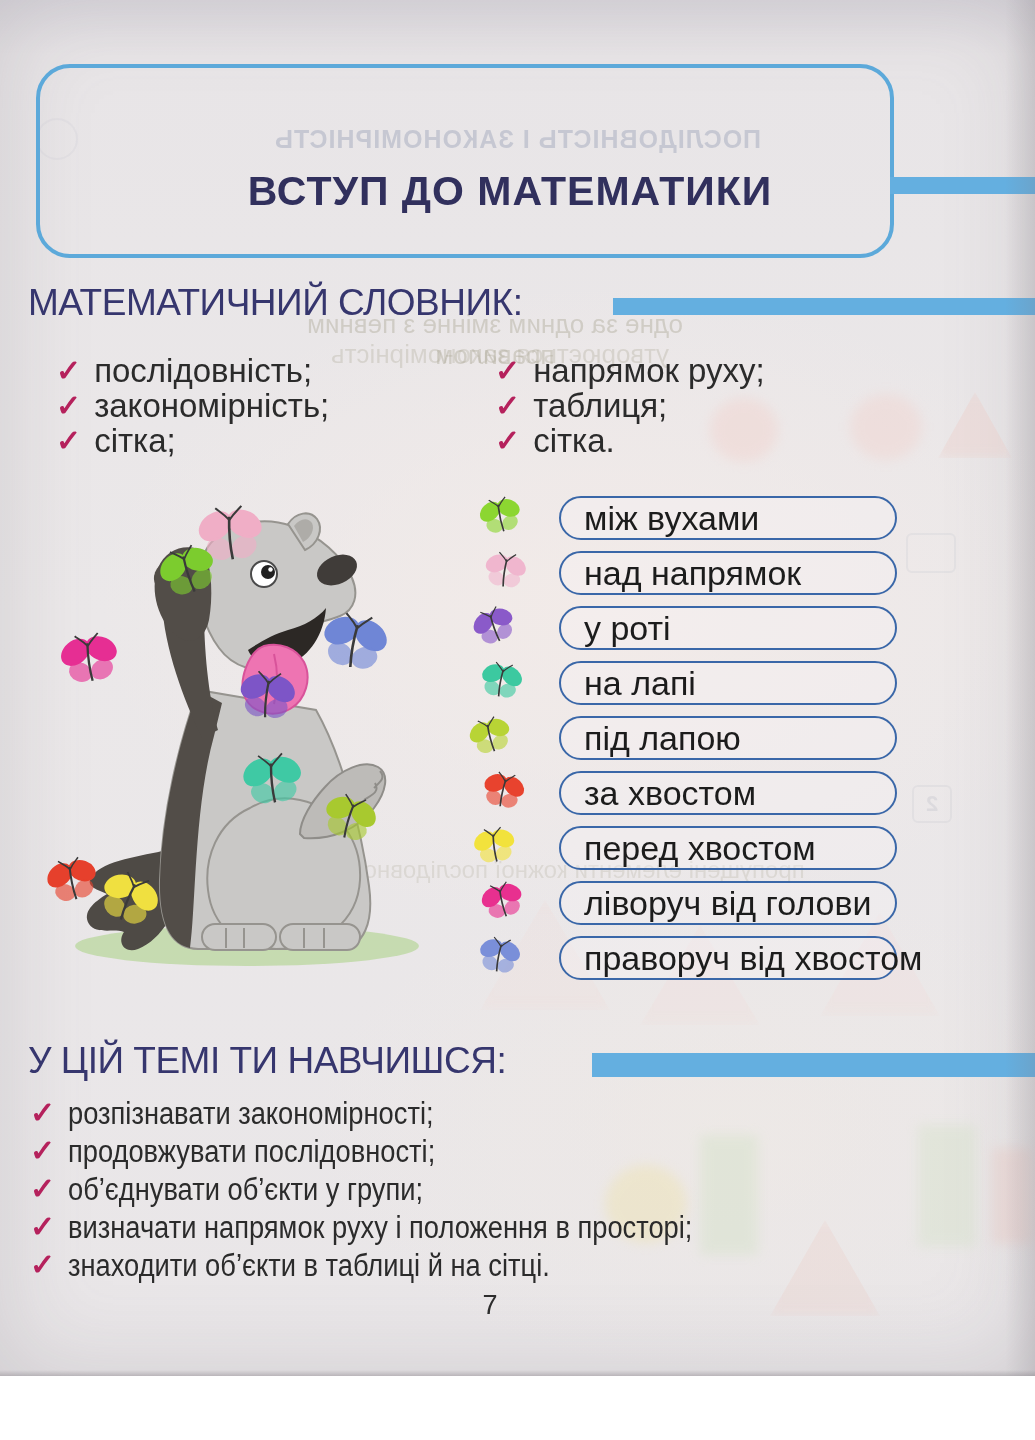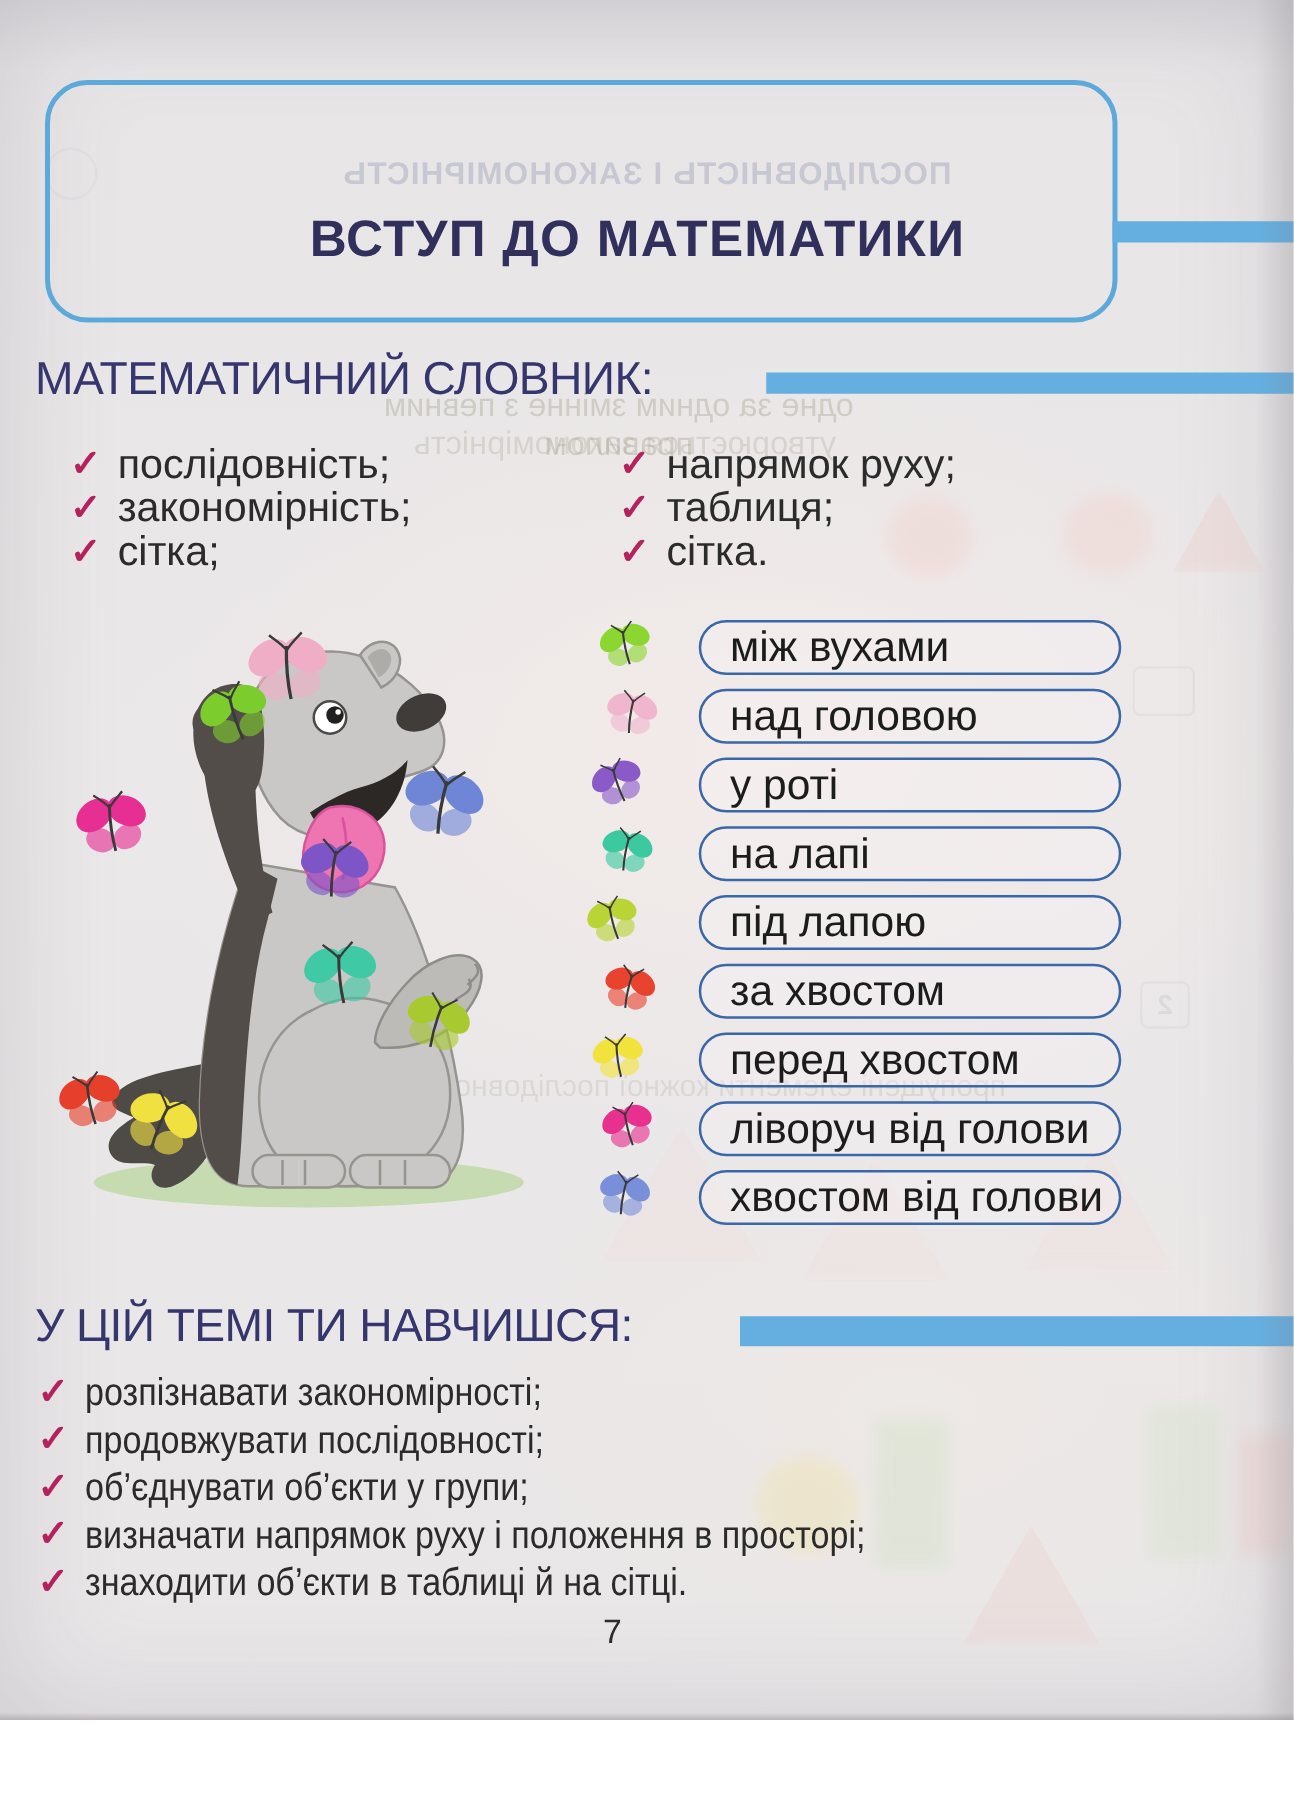--- a/index.html
+++ b/index.html
@@ -216,21 +216,21 @@
     </div>
 
   <div id="pills">
       <div class="pill" style="top: 496px; align-items: flex-end;">
         <span>між вухами</span>
       </div>
       <svg class="bfly" width="46" height="46" style="left: 478px; top: 495px; color: rgb(140, 214, 49); transform: rotate(-12deg);">
         <use href="#butterfly"></use>
       </svg>
       <div class="pill" style="top: 551px;">
-        <span>над головою</span>
+        <span>над напрямок</span>
       </div>
       <svg class="bfly" width="46" height="46" style="left: 482px; top: 550px; color: rgb(240, 182, 206); transform: rotate(8deg);">
         <use href="#butterfly"></use>
       </svg>
       <div class="pill" style="top: 606px;">
         <span>у роті</span>
       </div>
       <svg class="bfly" width="46" height="46" style="left: 472px; top: 605px; color: rgb(138, 90, 201); transform: rotate(-20deg);">
         <use href="#butterfly"></use>
       </svg>
@@ -258,21 +258,21 @@
       <svg class="bfly" width="46" height="46" style="left: 472px; top: 825px; color: rgb(242, 226, 60); transform: rotate(-8deg);">
         <use href="#butterfly"></use>
       </svg>
       <div class="pill" style="top: 881px;">
         <span>ліворуч від голови</span>
       </div>
       <svg class="bfly" width="46" height="46" style="left: 480px; top: 880px; color: rgb(232, 48, 143); transform: rotate(-14deg);">
         <use href="#butterfly"></use>
       </svg>
       <div class="pill" style="top: 936px;">
-        <span>хвостом від голови</span>
+        <span>праворуч від хвостом</span>
       </div>
       <svg class="bfly" width="46" height="46" style="left: 476px; top: 935px; color: rgb(122, 143, 217); transform: rotate(10deg);">
         <use href="#butterfly"></use>
       </svg>
     </div>
 
   <h2 class="section-heading learn-heading">У ЦІЙ ТЕМІ ТИ НАВЧИШСЯ:</h2>
   <ul class="checklist learn-list" id="learn-list">
       <li>
         <span class="check">✓</span>

